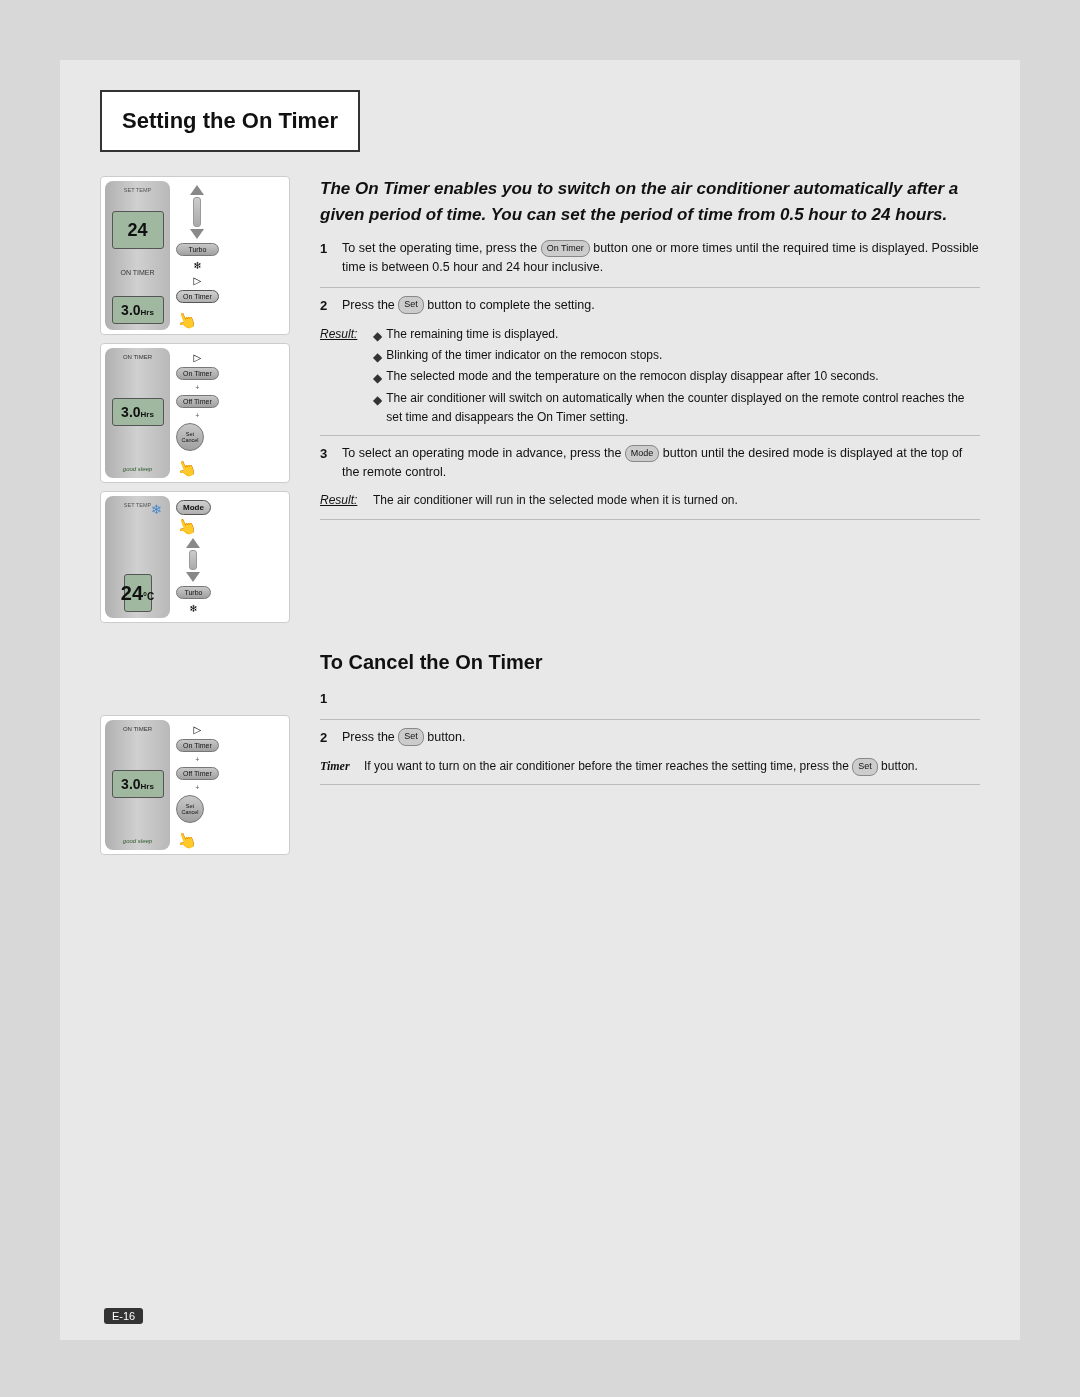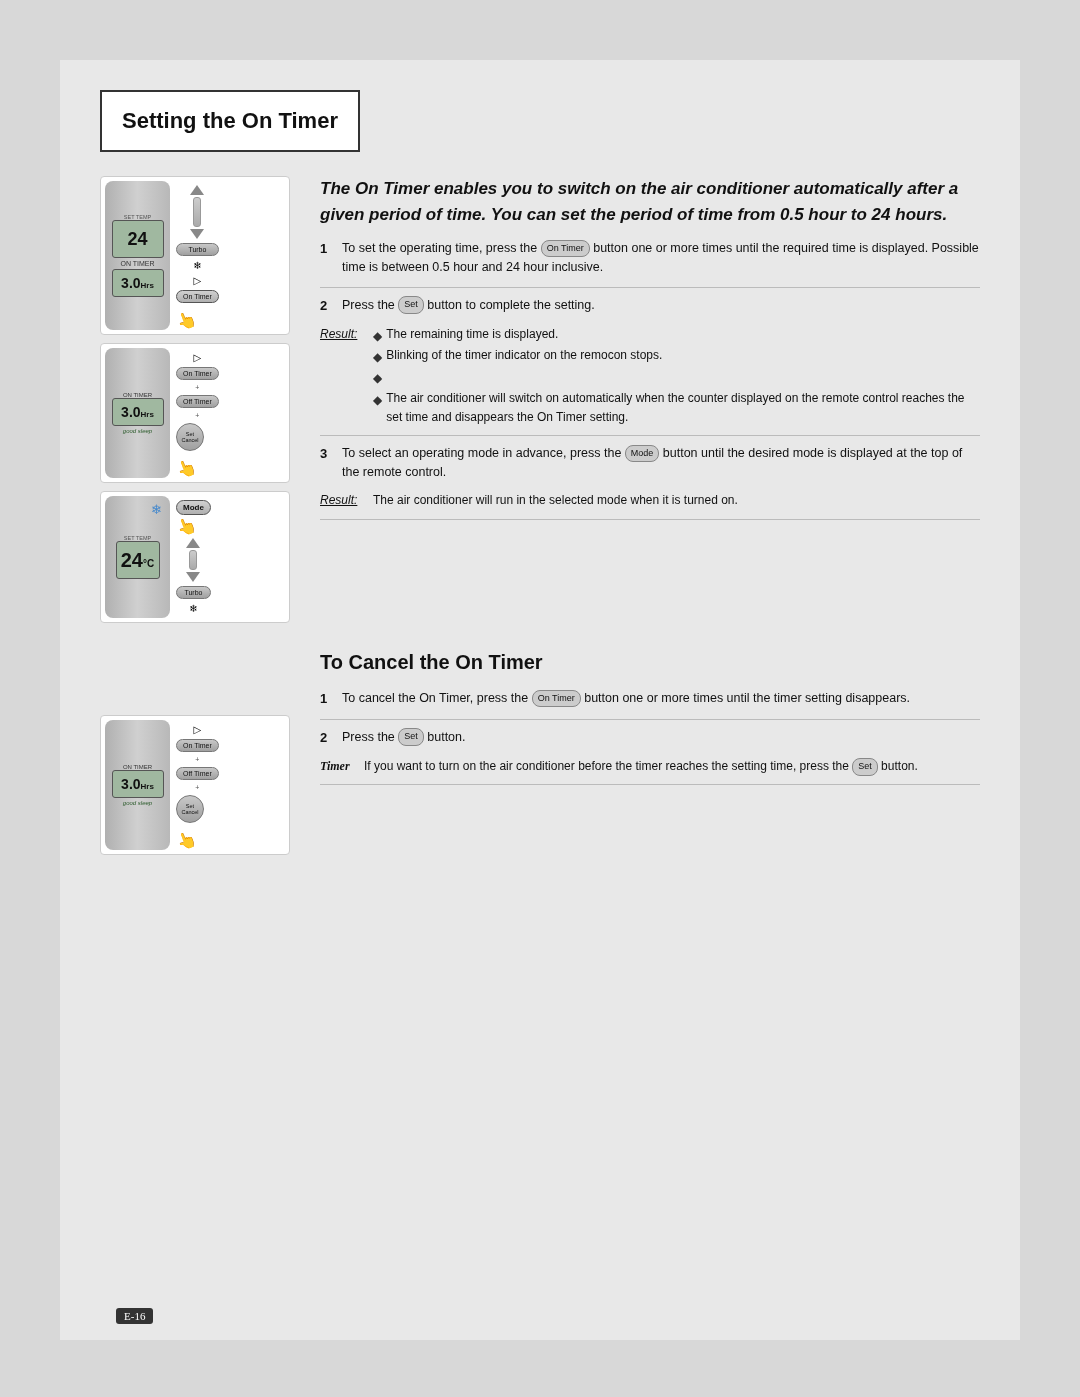--- a/index.html
+++ b/index.html
@@ -64,21 +64,21 @@
       width: 190px;
     }
     .remote-body {
       background: linear-gradient(to right, #b0b0b0, #d0d0d0, #b8b8b8);
       border-radius: 8px;
       width: 65px;
       min-height: 100px;
       display: flex;
       flex-direction: column;
       align-items: center;
-      justify-content: center;
+      justify-content: space-between;
       padding: 6px 4px;
       position: relative;
     }
     .remote-display {
       background: #a0b8a0;
       border: 1px solid #555;
       border-radius: 3px;
       width: 52px;
       height: 38px;
       display: flex;
@@ -240,27 +240,26 @@
     .note-block {
       display: flex;
       gap: 8px;
       font-size: 12px;
       margin-top: 4px;
       line-height: 1.5;
     }
     .page-num {
       position: absolute;
       bottom: 16px;
-      left: 56px;
+      left: 44px;
       font-size: 11px;
       background: #333;
       color: #fff;
       padding: 2px 8px;
       border-radius: 3px;
-      font-family: Liberation Serif, serif;
     }
     .inline-btn {
       display: inline-block;
       background: #ccc;
       border: 1px solid #888;
       border-radius: 8px;
       font-size: 9px;
       padding: 1px 5px;
       vertical-align: middle;
       color: #111;
@@ -284,21 +283,21 @@
       font-size: 13px;
       color: #4488cc;
       position: absolute;
       top: 6px;
       right: 8px;
     }
     .remote3-display {
       background: #a0b8a0;
       border: 1px solid #555;
       border-radius: 3px;
-      width: 44px;
+      width: 28px;
       height: 38px;
       display: flex;
       flex-direction: column;
       align-items: center;
       justify-content: center;
       position: relative;
     }
   </style>
 </head>
 <body>
@@ -410,20 +409,21 @@
           <div class="result-item">
             <span class="bullet-diamond">◆</span>
             <span>The remaining time is displayed.</span>
           </div>
           <div class="result-item">
             <span class="bullet-diamond">◆</span>
             <span>Blinking of the timer indicator on the remocon stops.</span>
           </div>
           <div class="result-item">
             <span class="bullet-diamond">◆</span>
+            <span>The selected mode and the temperature on the remocon display disappear after 10 seconds.</span>
           </div>
           <div class="result-item">
             <span class="bullet-diamond">◆</span>
             <span>The air conditioner will switch on automatically when the counter displayed on the remote control reaches the set time and disappears the On Timer setting.</span>
           </div>
         </div>
       </div>
 
       <hr class="divider">
 
@@ -472,23 +472,20 @@
           </div>
         </div>
       </div>
 
       <div class="instructions-col">
         <h2 class="cancel-title">To Cancel the On Timer</h2>
 
 
         <div class="step">
           <span class="step-num">1</span>
-          <span class="step-text">
-            To cancel the On Timer, press the <span class="inline-btn">On Timer</span> button one or more times until the timer setting disappears.
-          </span>
         </div>
 
         <hr class="divider">
 
         <div class="step">
           <span class="step-num">2</span>
           <span class="step-text">
             Press the <span class="inline-btn">Set</span> button.
           </span>
         </div>

